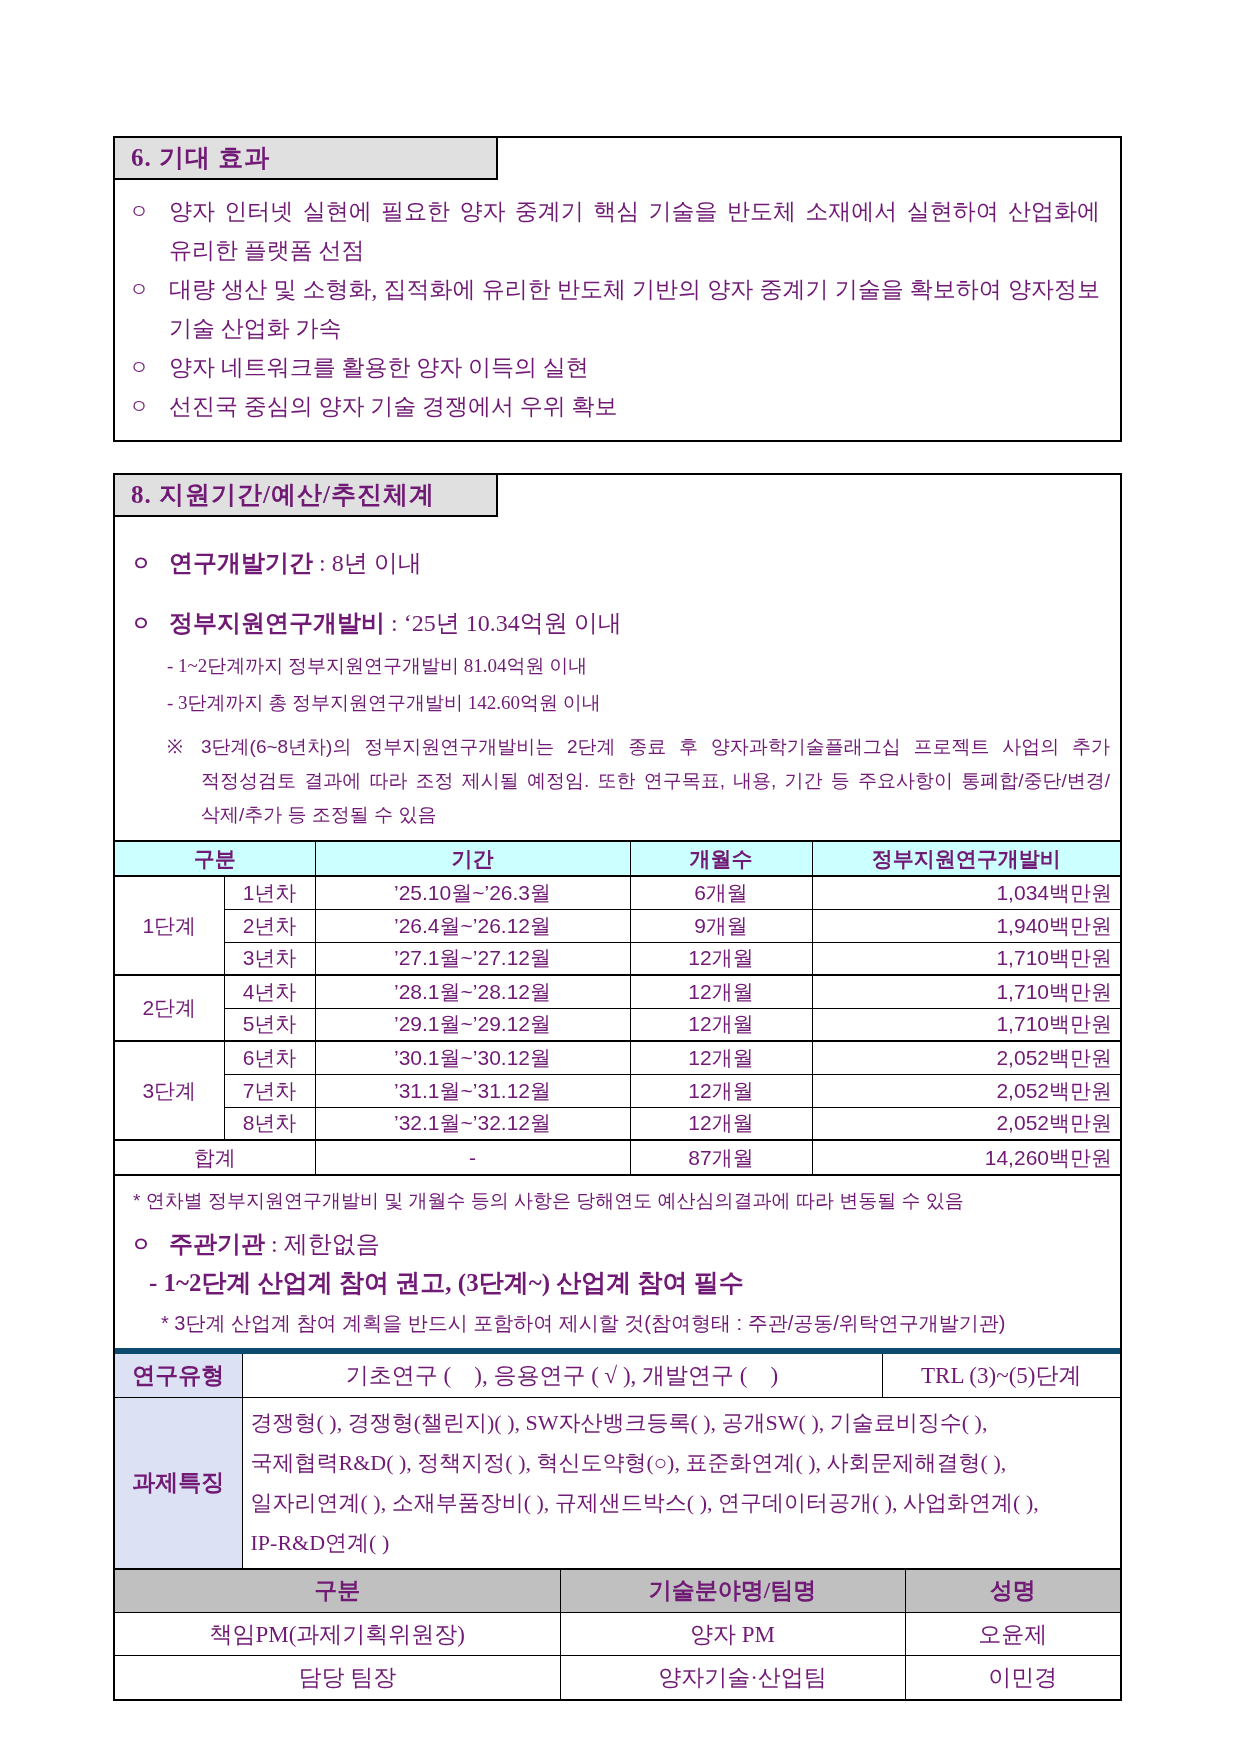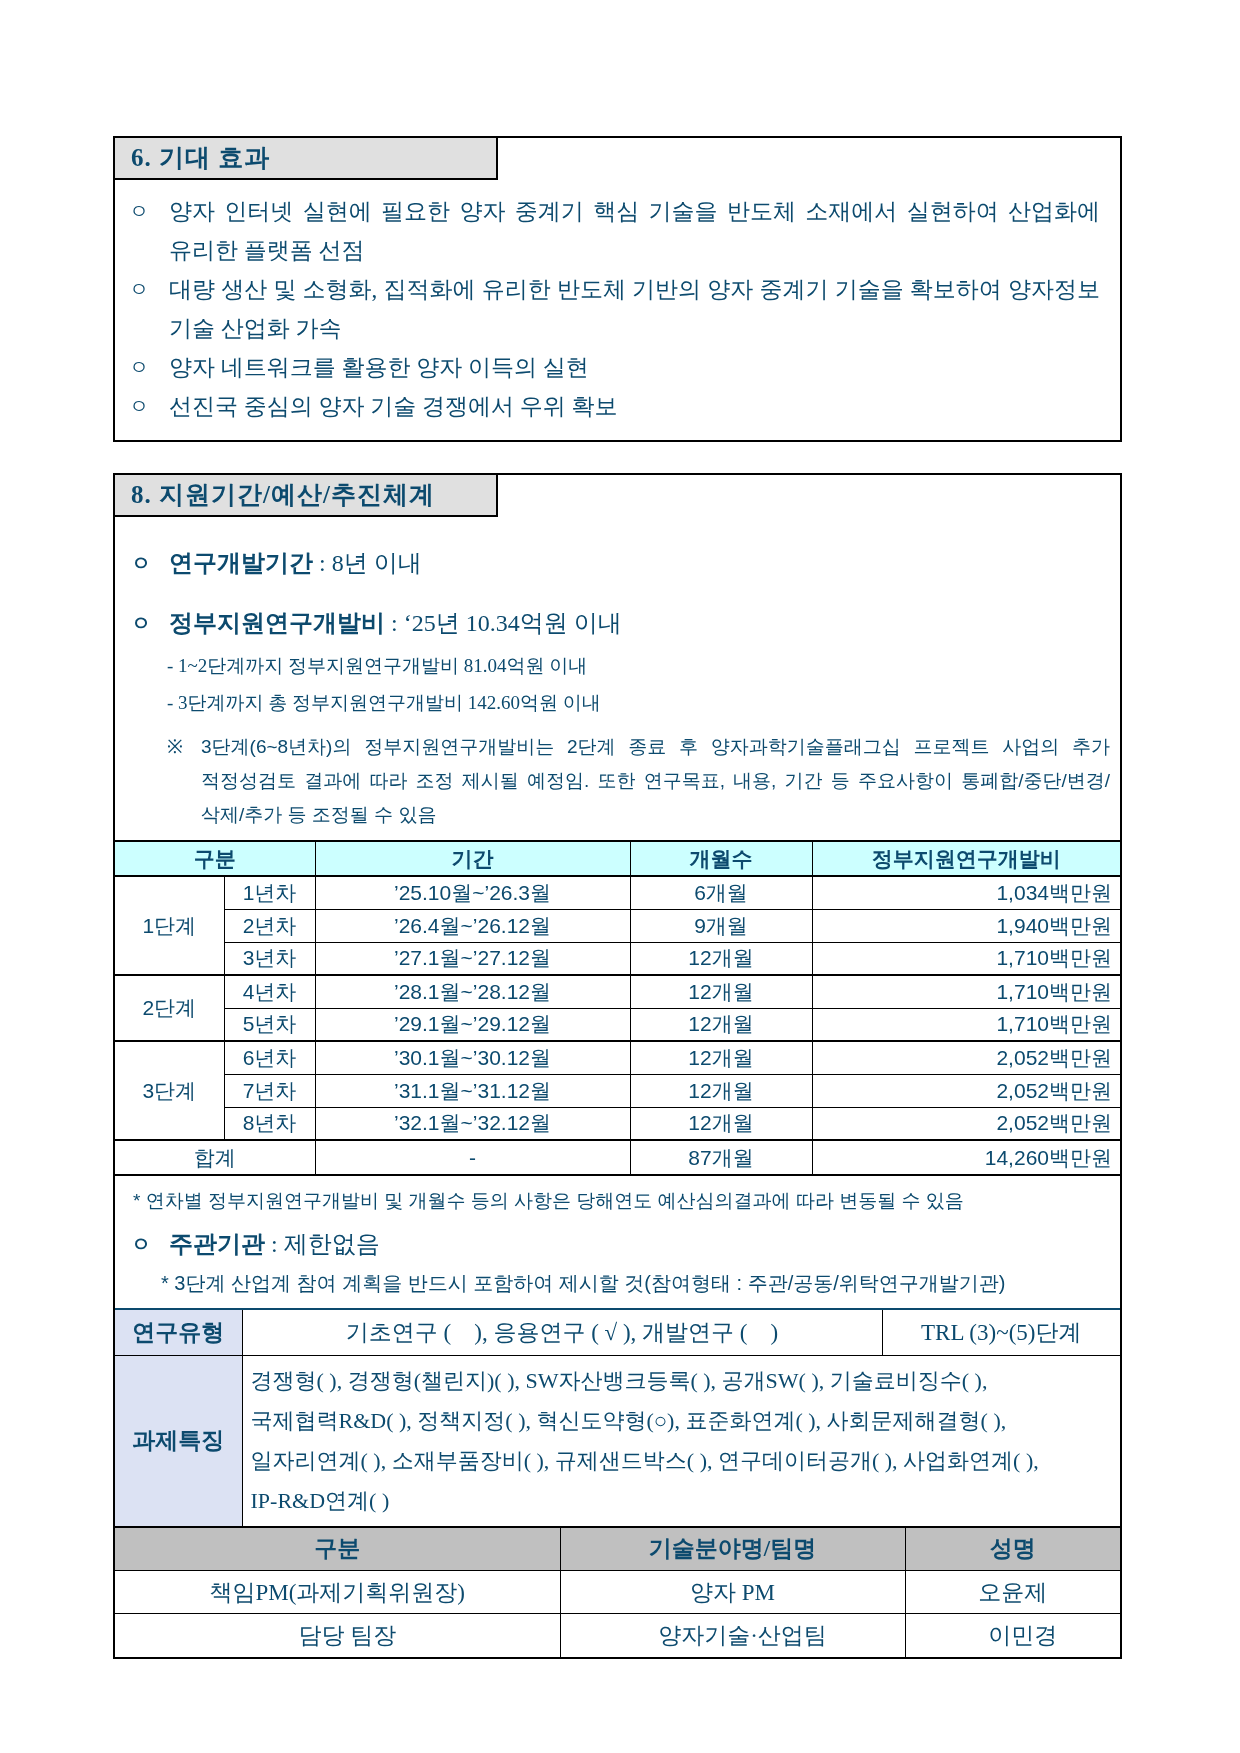--- a/index.html
+++ b/index.html
@@ -1,19 +1,19 @@
 <!DOCTYPE html>
 <html><head>
 <meta charset="utf-8">
 <style>
   * { margin:0; padding:0; box-sizing:border-box; }
   html,body { background:#ffffff; }
   .page {
     position:relative; width:1240px; height:1753px; background:#ffffff;
-    font-family:"Liberation Serif", serif; color:#0c4a6e;
+    font-family:"Liberation Serif", serif; color:#701a75;
     padding:136px 118px 0 113px;
   }
   
   .sec-box { border:2px solid #000; background:#fff; }
   .sec-head {
     width:383px; background:#e0e0e0;
     border-right:2px solid #000; border-bottom:2px solid #000;
     font-weight:bold; font-size:25px; letter-spacing:1px;
     padding:5px 0 5px 16px; line-height:30px;
   }
@@ -57,21 +57,21 @@
   .budget th, .budget td { border:1px solid #000; height:33px; text-align:center; padding:0 4px; }
   .budget thead th { background:#ccffff; font-weight:bold; border-top:none; border-bottom:2px solid #000; height:35px; }
   .budget .el { border-left:none; }
   .budget .er { border-right:none; }
   .budget td.amt { text-align:right; padding-right:8px; }
   .budget tr.grp td { border-top:2px solid #000; }
   .budget tr.total td { border-top:2px solid #000; height:35px; }
   
   table.rtype {
     width:100%; border-collapse:collapse; margin-top:10px;
-    border-top:2px solid #0c4a6e; font-size:23px;
+    border-top:6px solid #0c4a6e; font-size:23px;
   }
   .rtype th, .rtype td { border:1px solid #000; text-align:center; }
   .rtype tr:first-child th, .rtype tr:first-child td { border-top:none; }
   .rtype .el { border-left:none; }
   .rtype .er { border-right:none; }
   .rtype th.side { background:#dce2f3; font-weight:bold; width:127px; }
   .rtype td.types { width:640px; height:46px; white-space:pre-wrap; }
   .rtype td.trl { height:46px; }
   .rtype td.feat { text-align:left; font-size:22px; line-height:40px; padding:5px 8px 5px 8px; word-break:keep-all; }
   .rtype tr:last-child th, .rtype tr:last-child td { border-bottom:2px solid #000; }
@@ -220,20 +220,21 @@
         </tbody>
       </table>
 
       <div class="starnote">* 연차별 정부지원연구개발비 및 개월수 등의 사항은 당해연도 예산심의결과에 따라 변동될 수 있음</div>
 
       <div class="item hostitem">
         <span class="mk">ㅇ</span>
         <span class="itext"><b>주관기관</b><span class="val">: 제한없음</span></span>
       </div>
 
+      <div class="boldline">- 1~2단계 산업계 참여 권고, (3단계~) 산업계 참여 필수</div>
       <div class="starnote2">* 3단계 산업계 참여 계획을 반드시 포함하여 제시할 것(참여형태 : 주관/공동/위탁연구개발기관)</div>
 
       <table class="rtype">
         <tbody>
             <tr>
           <th class="side el">연구유형</th>
           <td class="types">기초연구 (    ), 응용연구 ( √ ), 개발연구 (    )</td>
           <td class="trl er">TRL (3)~(5)단계</td>
         </tr>
         <tr>

